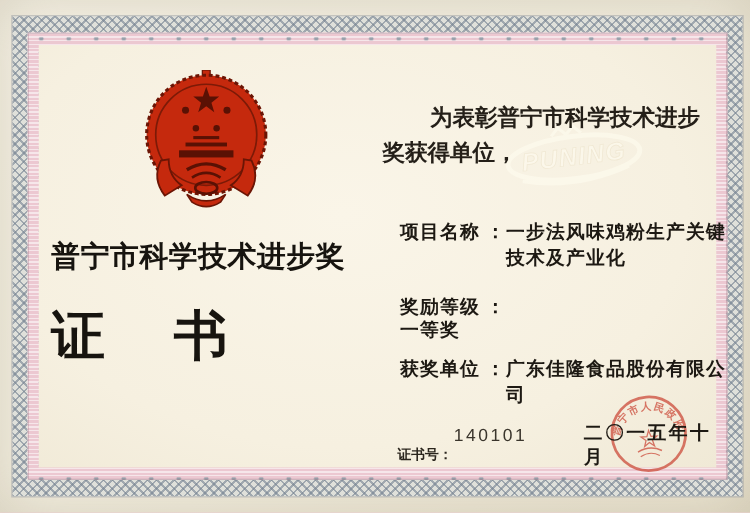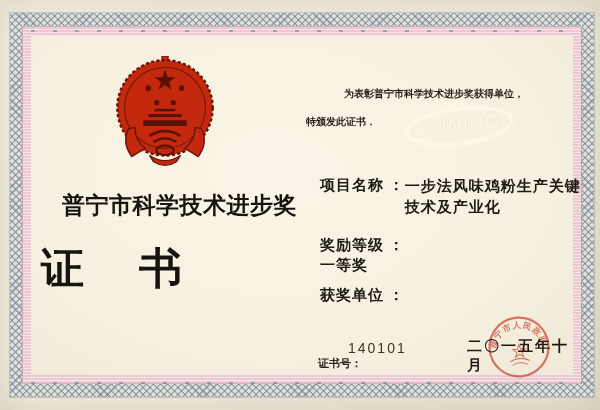--- a/index.html
+++ b/index.html
@@ -33,43 +33,43 @@
     box-shadow:inset 0 0 0 1px rgba(154,120,132,.45);
   }
   .paper{
     position:relative;width:100%;height:100%;box-sizing:border-box;
     background:radial-gradient(ellipse at 45% 40%, #faf5e8 0%, #f6f0e0 65%, #f0e9d6 100%);
   }
   
   .emblem{position:absolute;left:82px;top:20px;width:104px;height:114px;}
   .award-title{
     position:absolute;left:10px;top:154px;width:256px;
-    text-align:right;font-family:"Liberation Sans", sans-serif;
+    text-align:left;font-family:"Liberation Sans", sans-serif;
     font-weight:bold;font-size:23px;letter-spacing:0.5px;color:#17140f;
   }
   .doc-type{
     position:absolute;left:10px;top:204px;width:256px;
     text-align:left;font-family:"Liberation Sans", sans-serif;
     font-weight:bold;font-size:43px;letter-spacing:6px;color:#17140f;
   }
   
   .intro{position:absolute;left:275px;top:44px;width:268px;
-    font-size:10px;font-weight:bold;color:#241f18;line-height:28px;}
+    font-size:18px;font-weight:bold;color:#241f18;line-height:28px;}
   .intro .l1{text-indent:38px;}
   .watermark{position:absolute;left:367px;top:62px;width:122px;height:54px;pointer-events:none;}
   .field-row{position:absolute;left:289px;display:flex;align-items:flex-start;
     font-weight:bold;color:#1d1913;}
   .field-row .flabel{font-size:15px;letter-spacing:1px;white-space:nowrap;text-align:right;}
   .field-row .fvalue{font-size:15px;width:176px;line-height:21px;letter-spacing:1px;}
   .row-project{top:140px;}
   .row-grade{top:200px;flex-direction:column;}
   .row-unit{top:250px;}
   
   .certno-label{position:absolute;left:287px;top:320px;font-size:11px;font-weight:bold;color:#2a251d;}
-  .certno-value{position:absolute;left:317px;top:304px;font-family:"Liberation Sans", sans-serif;
+  .certno-value{position:absolute;left:332px;top:304px;font-family:"Liberation Sans", sans-serif;
     font-size:14px;letter-spacing:2px;color:#3a352c;}
   .issue-date{position:absolute;left:436px;top:301px;font-size:15px;font-weight:bold;
     letter-spacing:2px;color:#1d1913;z-index:3;}
   .seal{position:absolute;left:456px;top:279px;width:64px;height:64px;z-index:2;}
 </style>
 </head>
 <body>
 
 <div class="photo">
   <div class="frame-gray">
@@ -106,33 +106,33 @@
           <g opacity="0.55" transform="rotate(-7 61 27)">
             <ellipse cx="61" cy="28" rx="53" ry="17" fill="none" stroke="#fffdf0" stroke-width="4"></ellipse>
             <path d="M 45,9 L 51,3 L 57,9 L 63,3 L 69,9" stroke="#fffdf0" stroke-width="2.5" fill="none"></path>
             <path d="M 18,42 Q 61,54 104,40" stroke="#fffdf0" stroke-width="3" fill="none"></path>
             <text x="61" y="34" text-anchor="middle" font-family="Liberation Sans, sans-serif" font-size="20" font-style="italic" font-weight="bold" fill="#fffcf0" stroke="#ebe1c8" stroke-width="0.6" letter-spacing="1">PUNING</text>
           </g>
         </svg>
 
         <div class="intro">
           <div class="l1">为表彰普宁市科学技术进步奖获得单位，</div>
-          <div class="l2">特颁发此证书．</div>
         </div>
 
         <div class="field-row row-project">
           <span class="flabel">项目名称 ：</span>
           <span class="fvalue">一步法风味鸡粉生产关键技术及产业化</span>
         </div>
         <div class="field-row row-grade">
           <span class="flabel">奖励等级 ：</span>
           <span class="fvalue">一等奖</span>
         </div>
         <div class="field-row row-unit">
           <span class="flabel">获奖单位 ：</span>
+          <span class="fvalue">广东佳隆食品股份有限公司</span>
         </div>
 
         <div class="certno-label">证书号：</div>
         <div class="certno-value">140101</div>
         <div class="issue-date">二〇一五年十月</div>
 
         <svg class="seal" viewBox="0 0 100 100">
           <g opacity="0.78" transform="rotate(-4 50 50)">
             <circle cx="50" cy="50" r="46" fill="none" stroke="#cd5140" stroke-width="3.4"></circle>
             <path id="sealArc" d="M 12,58 A 38,38 0 0 1 88,58" fill="none"></path>

